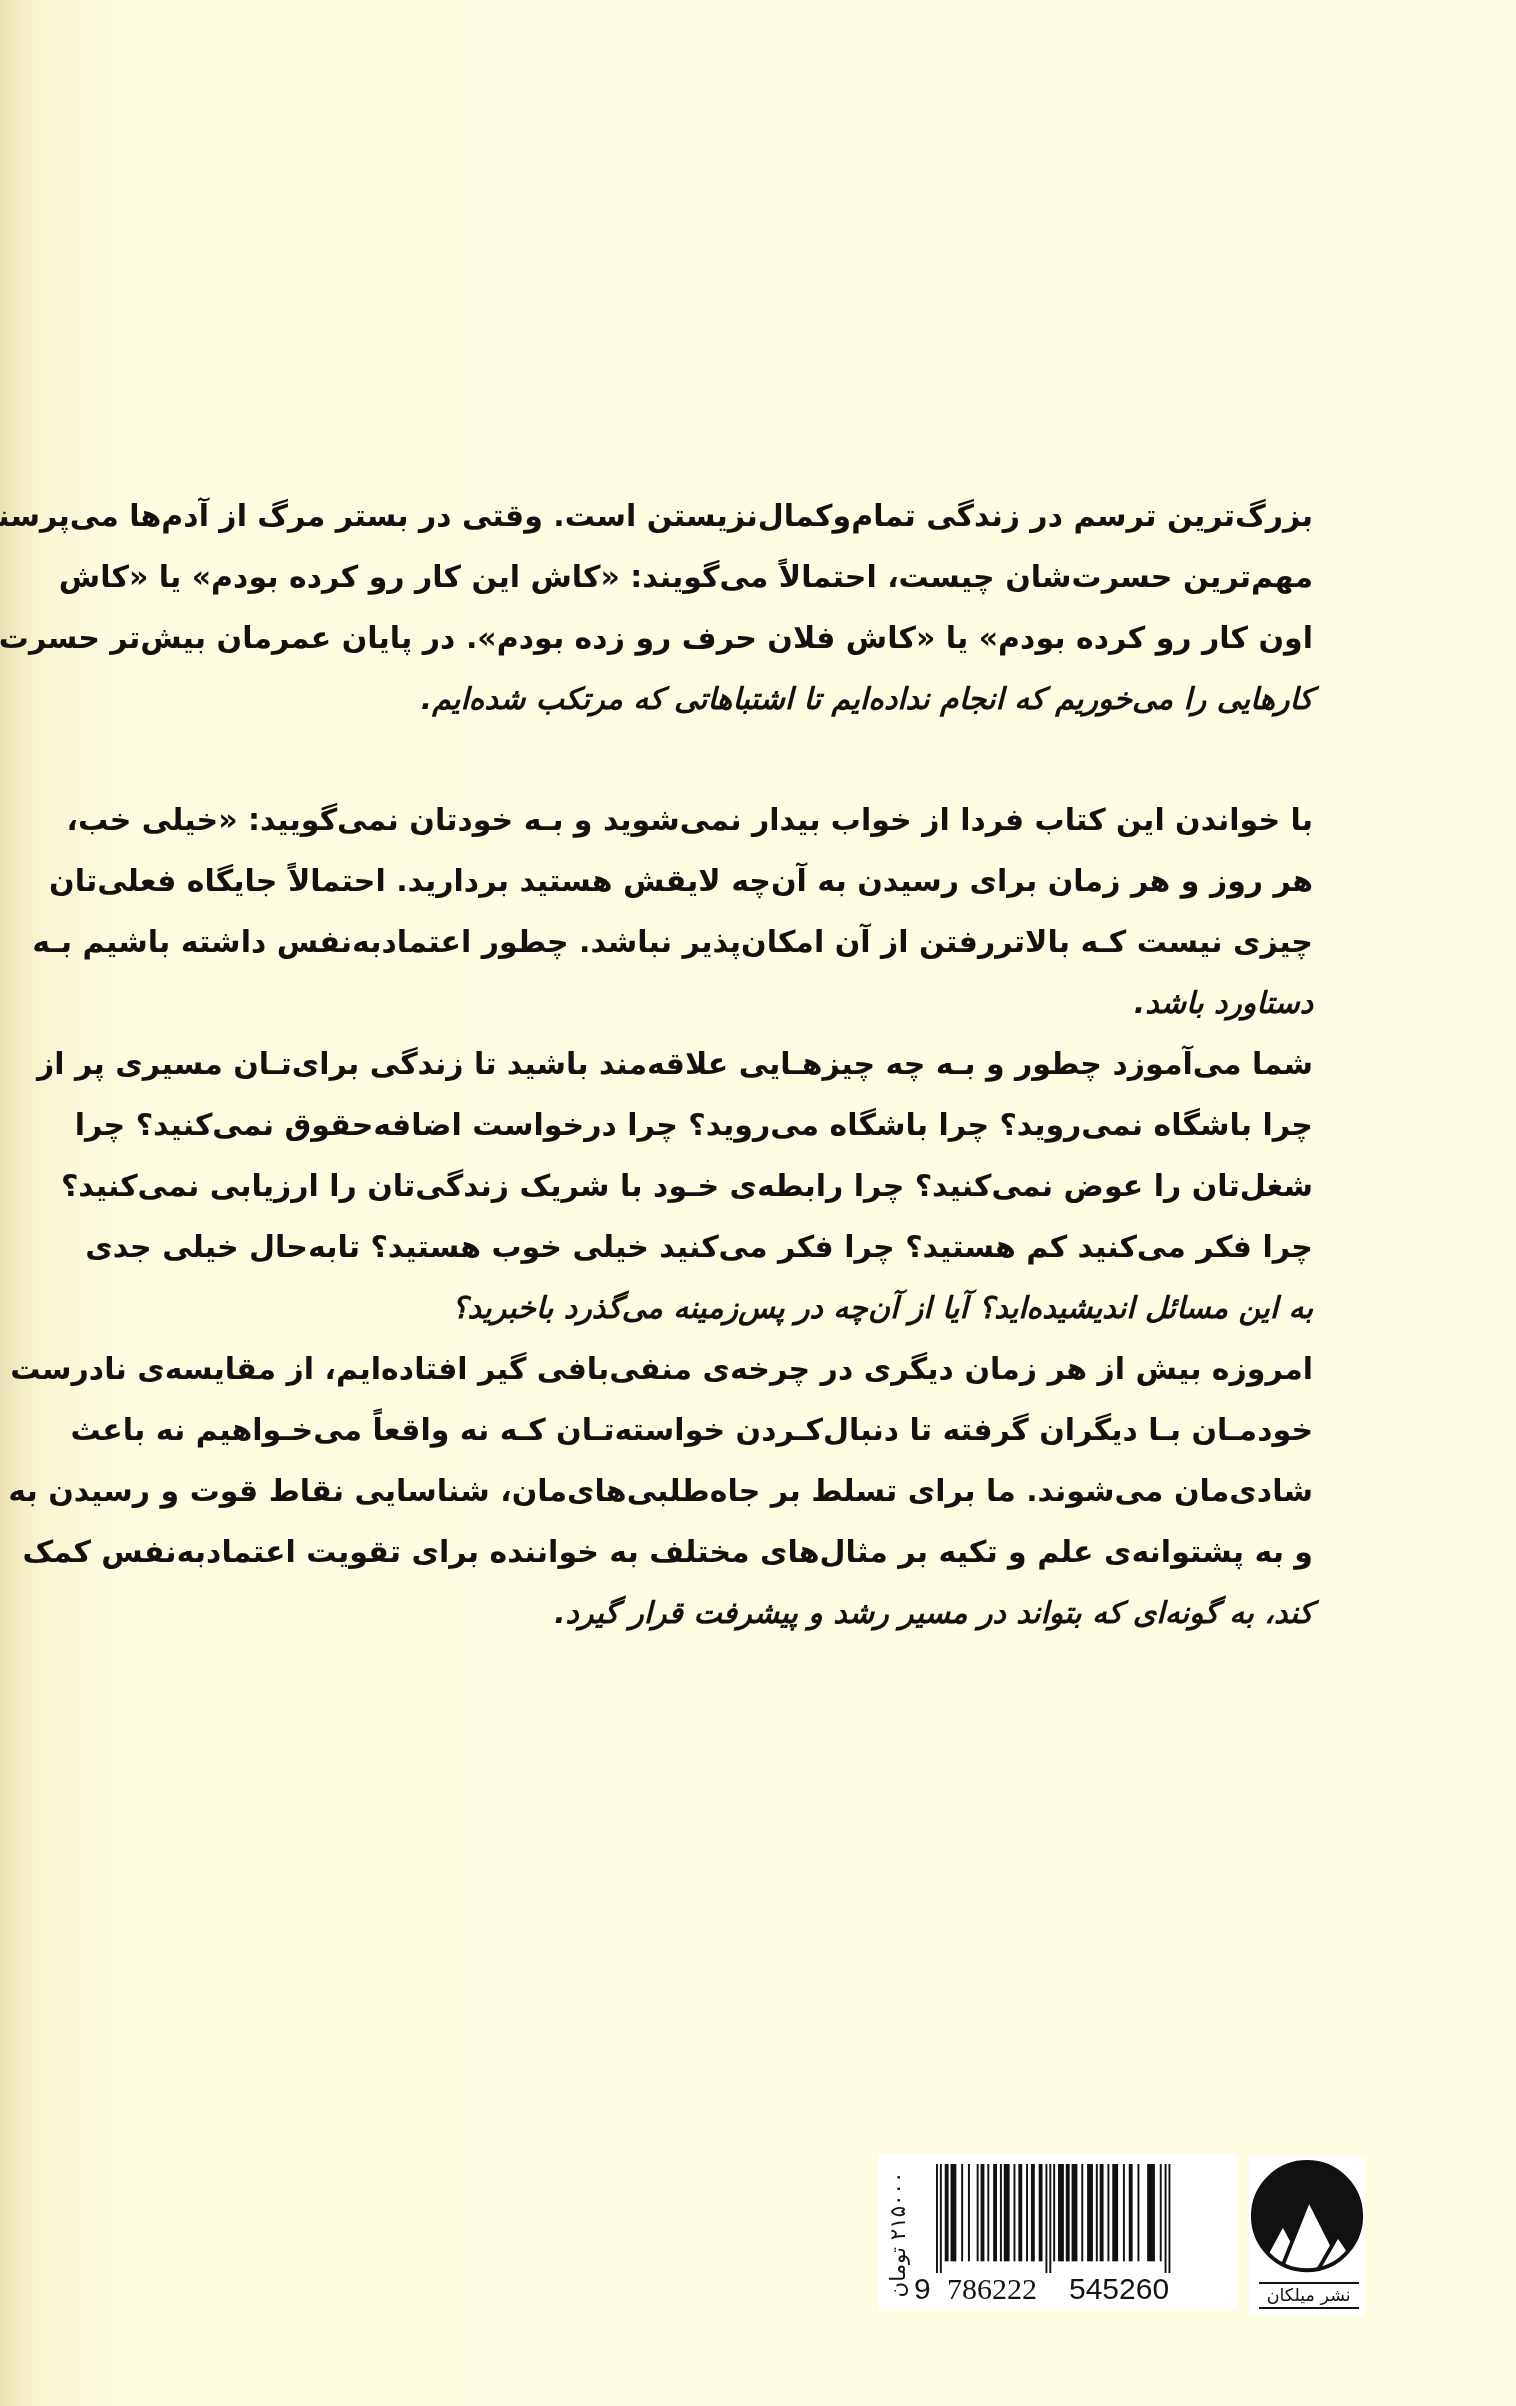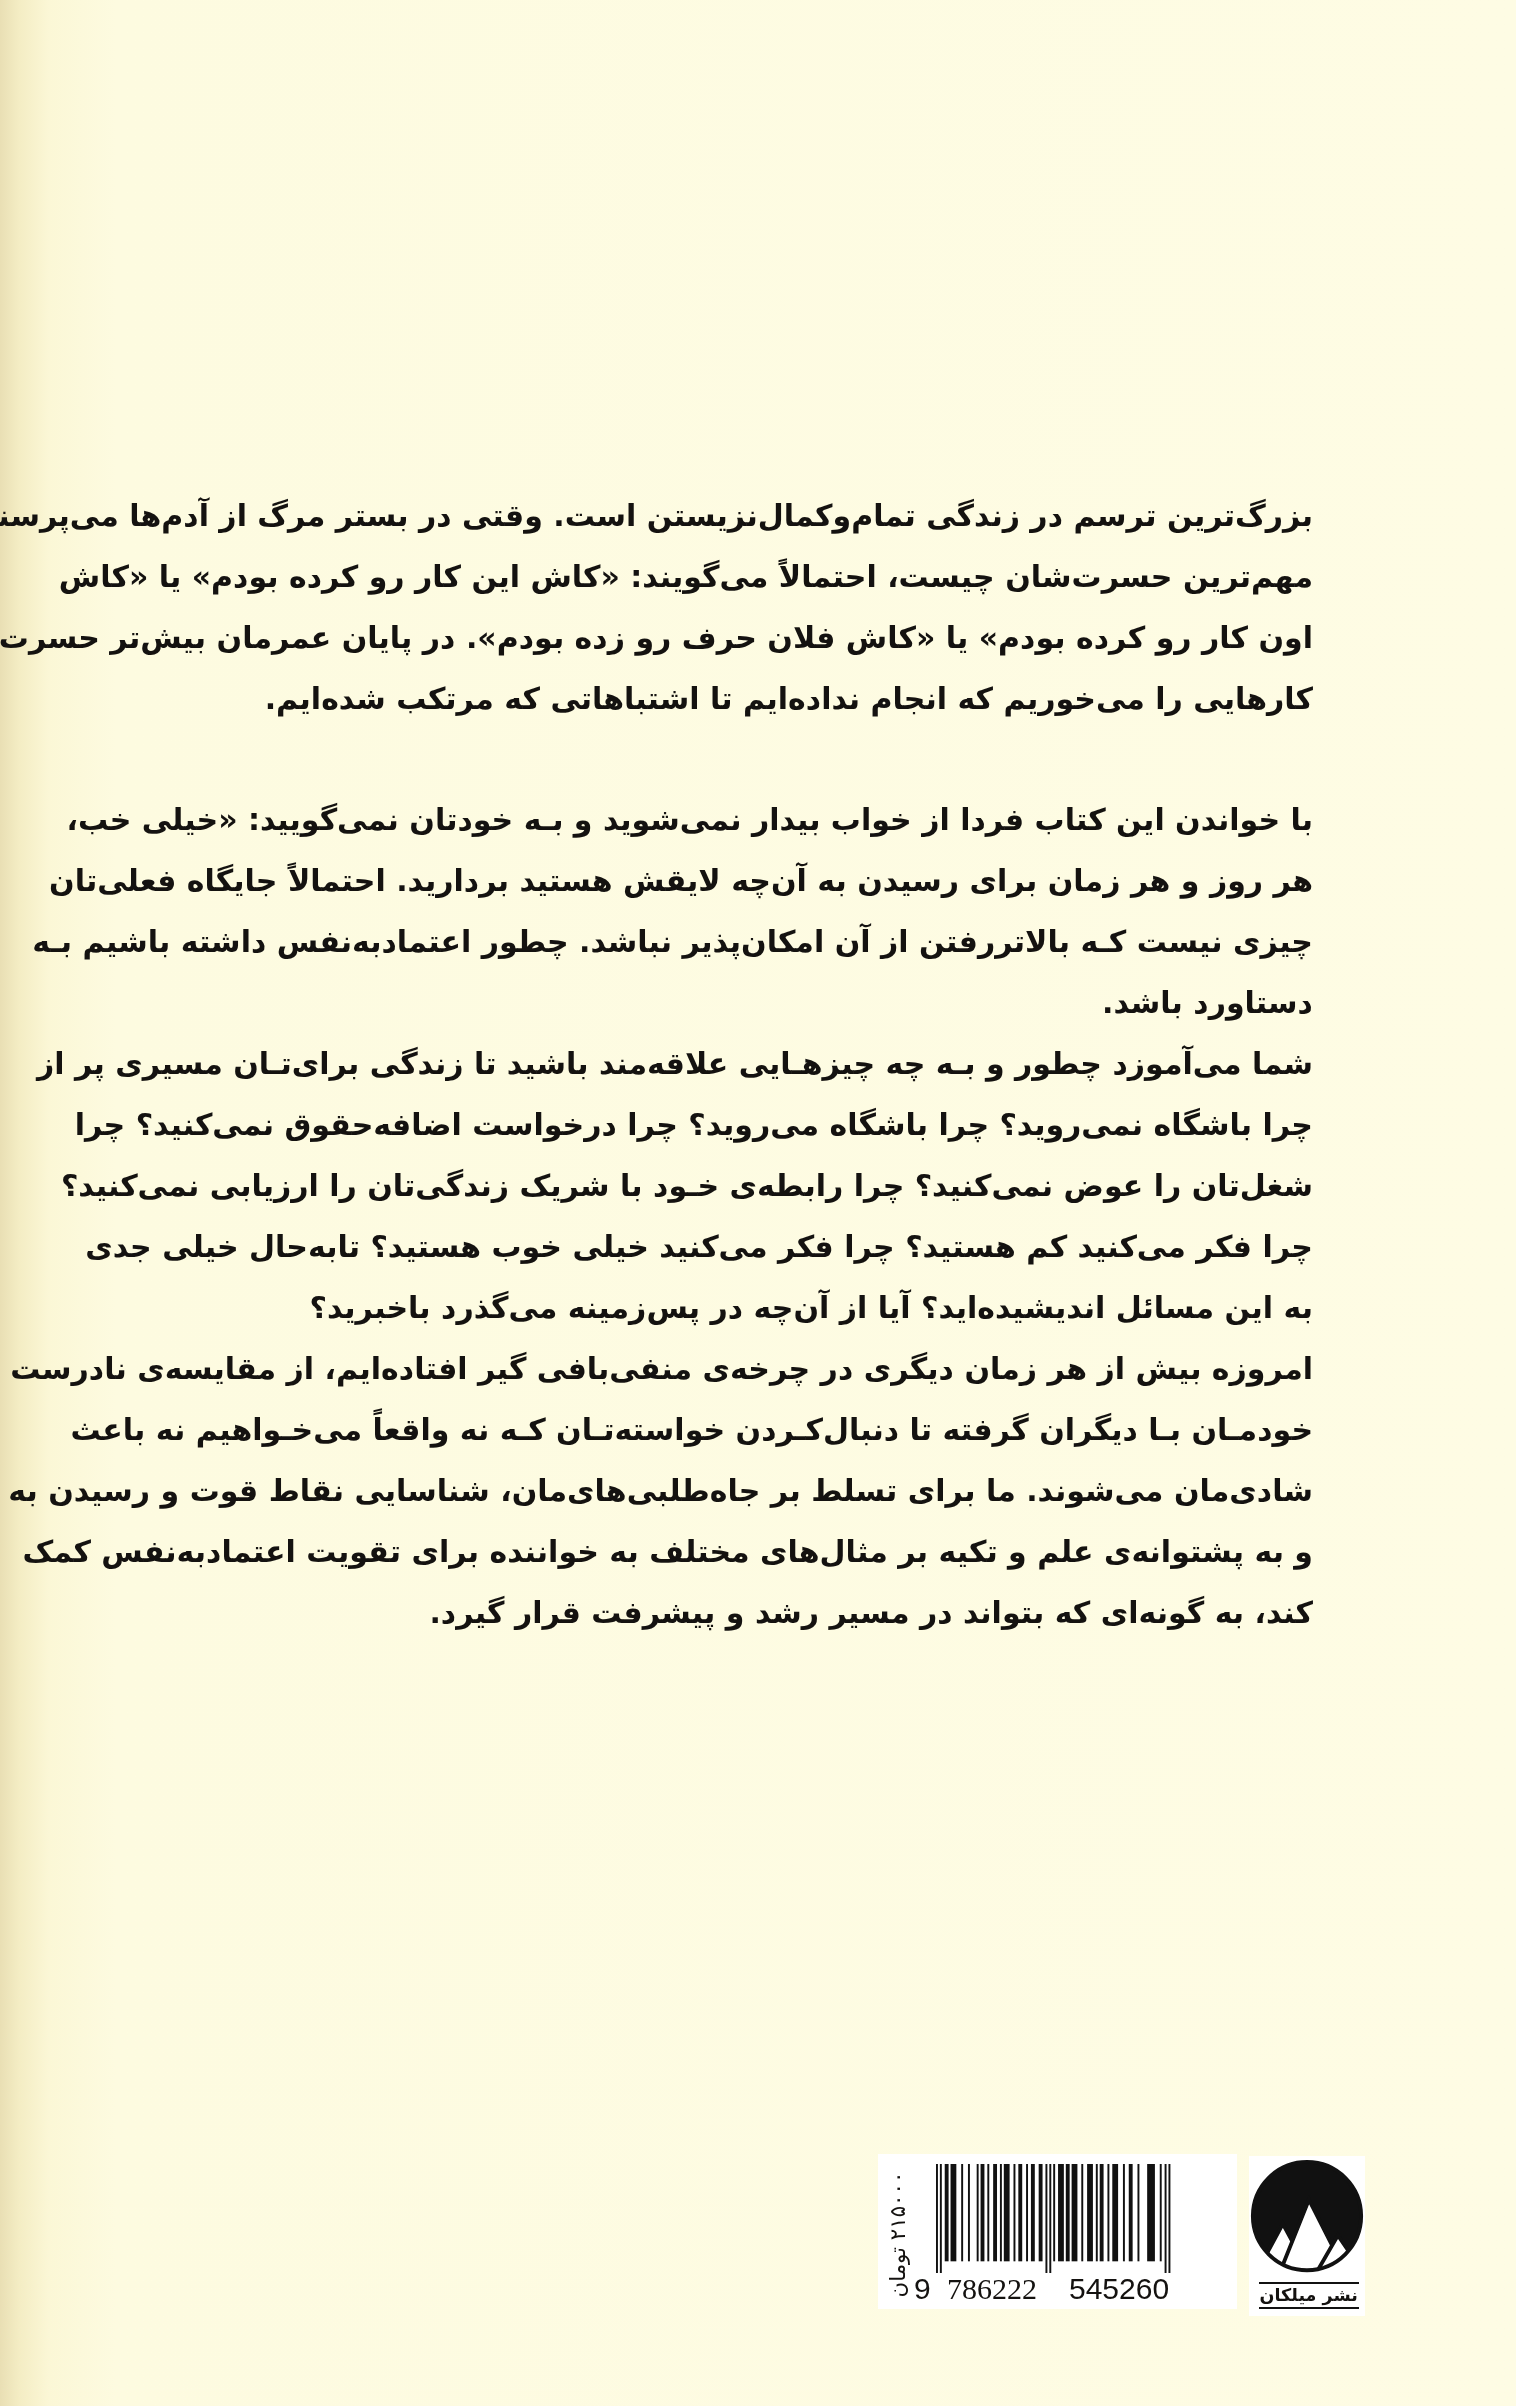--- a/index.html
+++ b/index.html
@@ -23,21 +23,21 @@
     text-align-last: right;
     font-family: "DejaVu Sans", sans-serif;
     font-weight: bold;
     font-size: 30px;
     line-height: 61px;
     letter-spacing: 0;
   }
   .para { margin: 0; }
   .para.gap-after { margin-bottom: 60px; }
   .line { display: block; text-align: justify; text-align-last: justify; white-space: nowrap; }
-  .line.last { text-align-last: right; }
+  .line.last { text-align-last: right; font-style: italic; }
 
   
   .barcode-block {
     position: absolute;
     left: 878px;
     top: 2154px;
     width: 359px;
     height: 155px;
     background: #ffffff;
   }
@@ -92,21 +92,21 @@
   .logo-text {
     position: absolute;
     left: 9.7px;
     top: 126px;
     width: 100px;
     border-top: 2.9px solid #111;
     border-bottom: 2.9px solid #111;
     text-align: center;
     direction: rtl;
     font-family: "DejaVu Sans", sans-serif;
-    font-weight: bold;
+    font-weight: normal;
     font-size: 17.5px;
     line-height: 23px;
   }
 </style>
 </head>
 <body>
 
 <div class="page">
 
   <div class="body-text">

